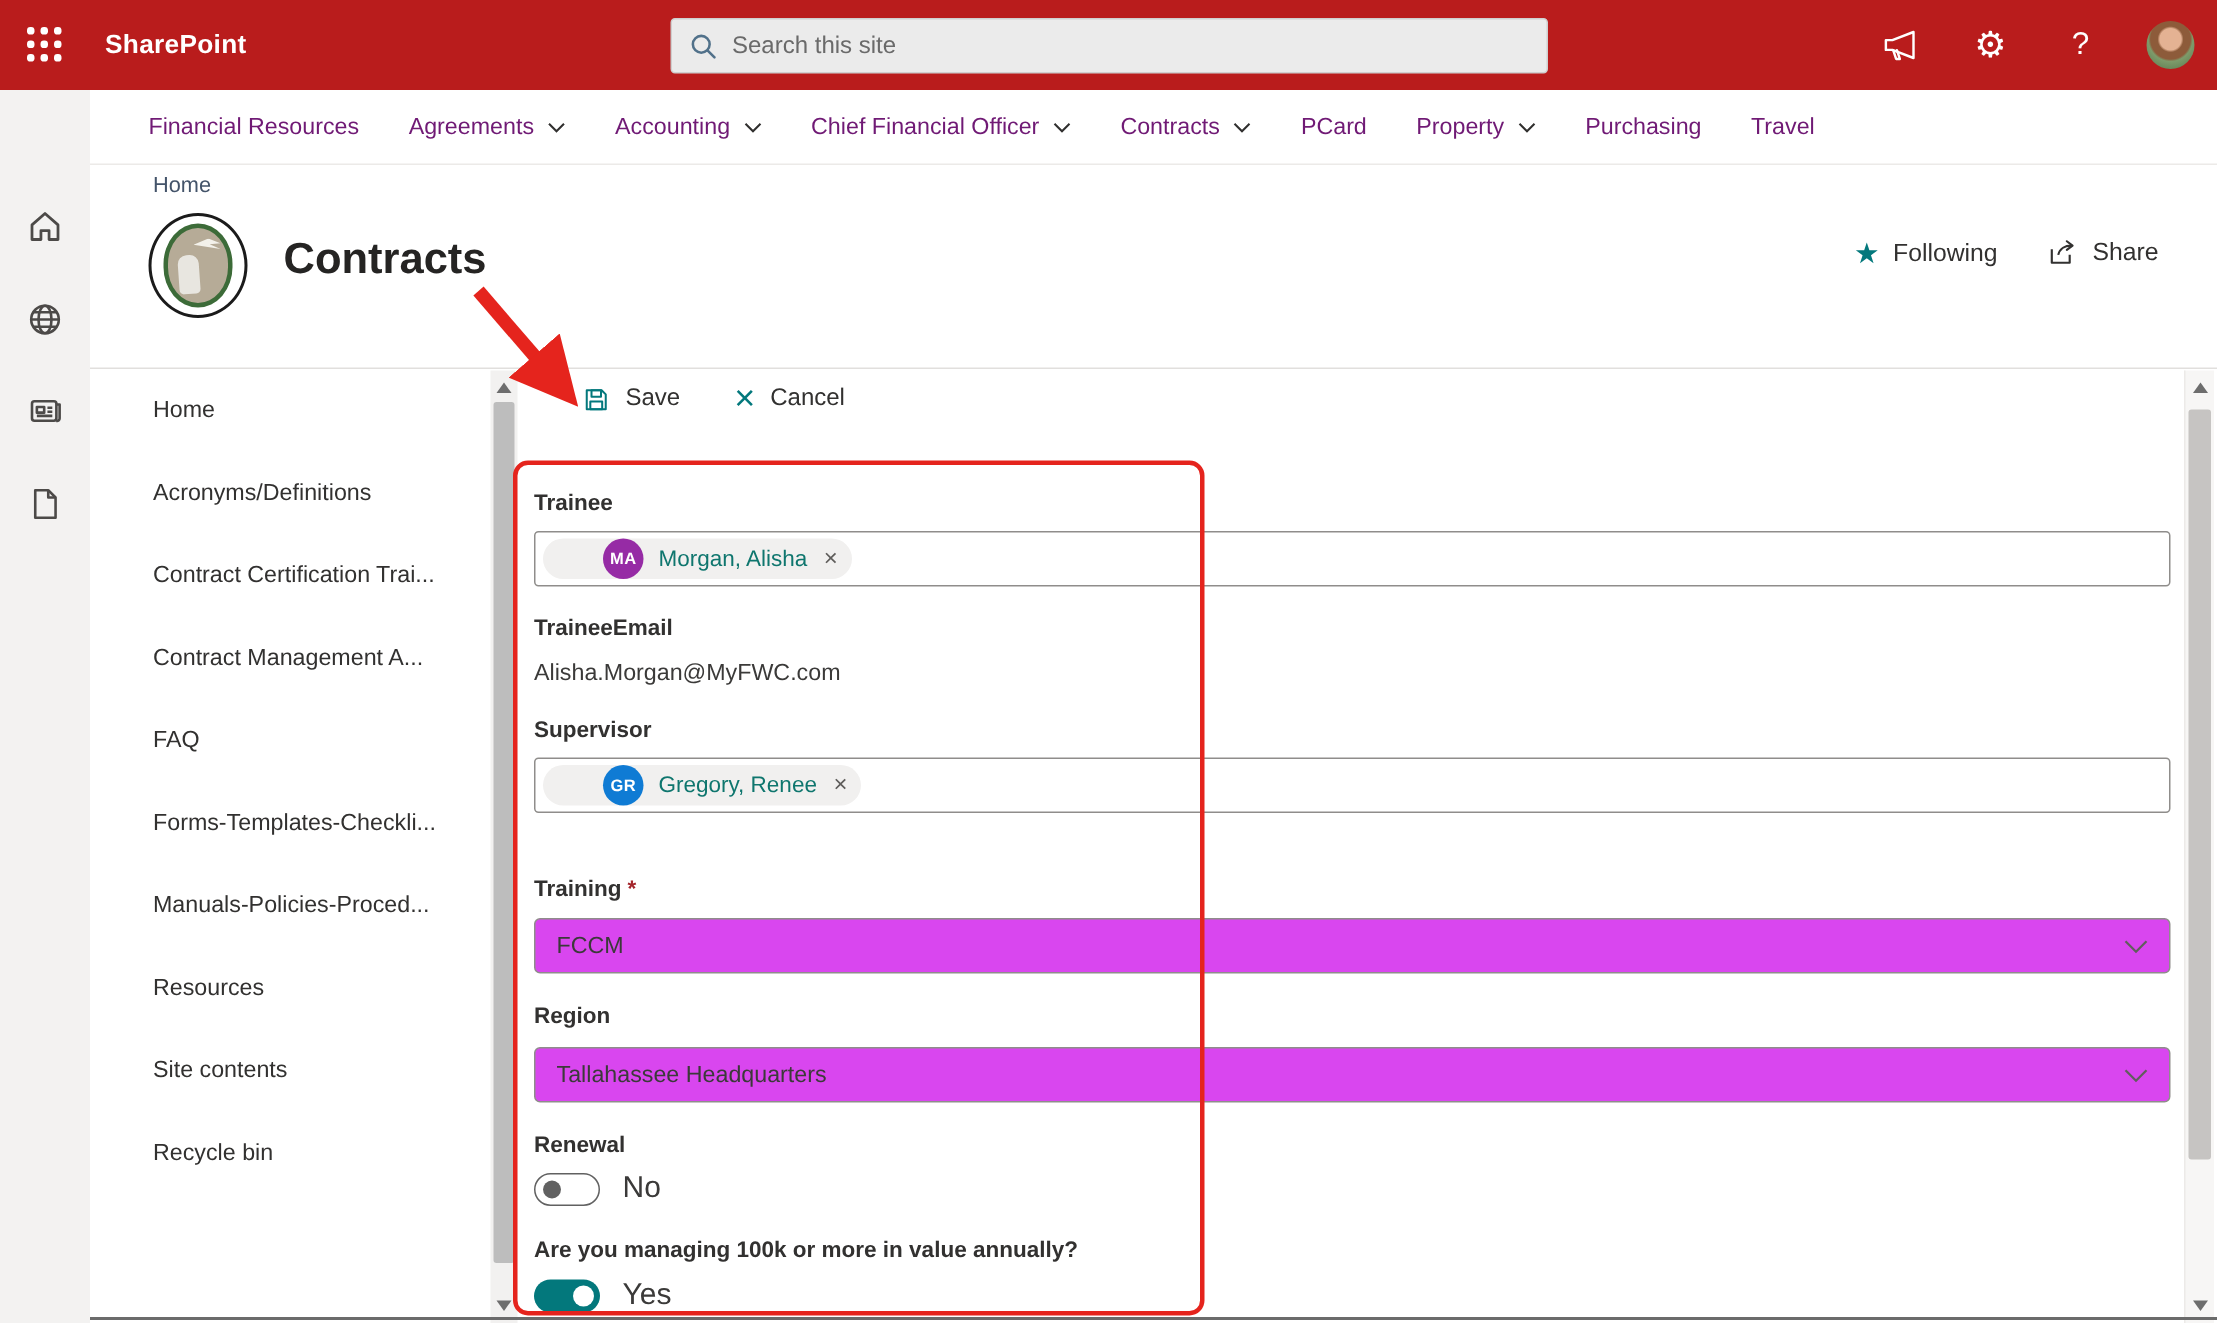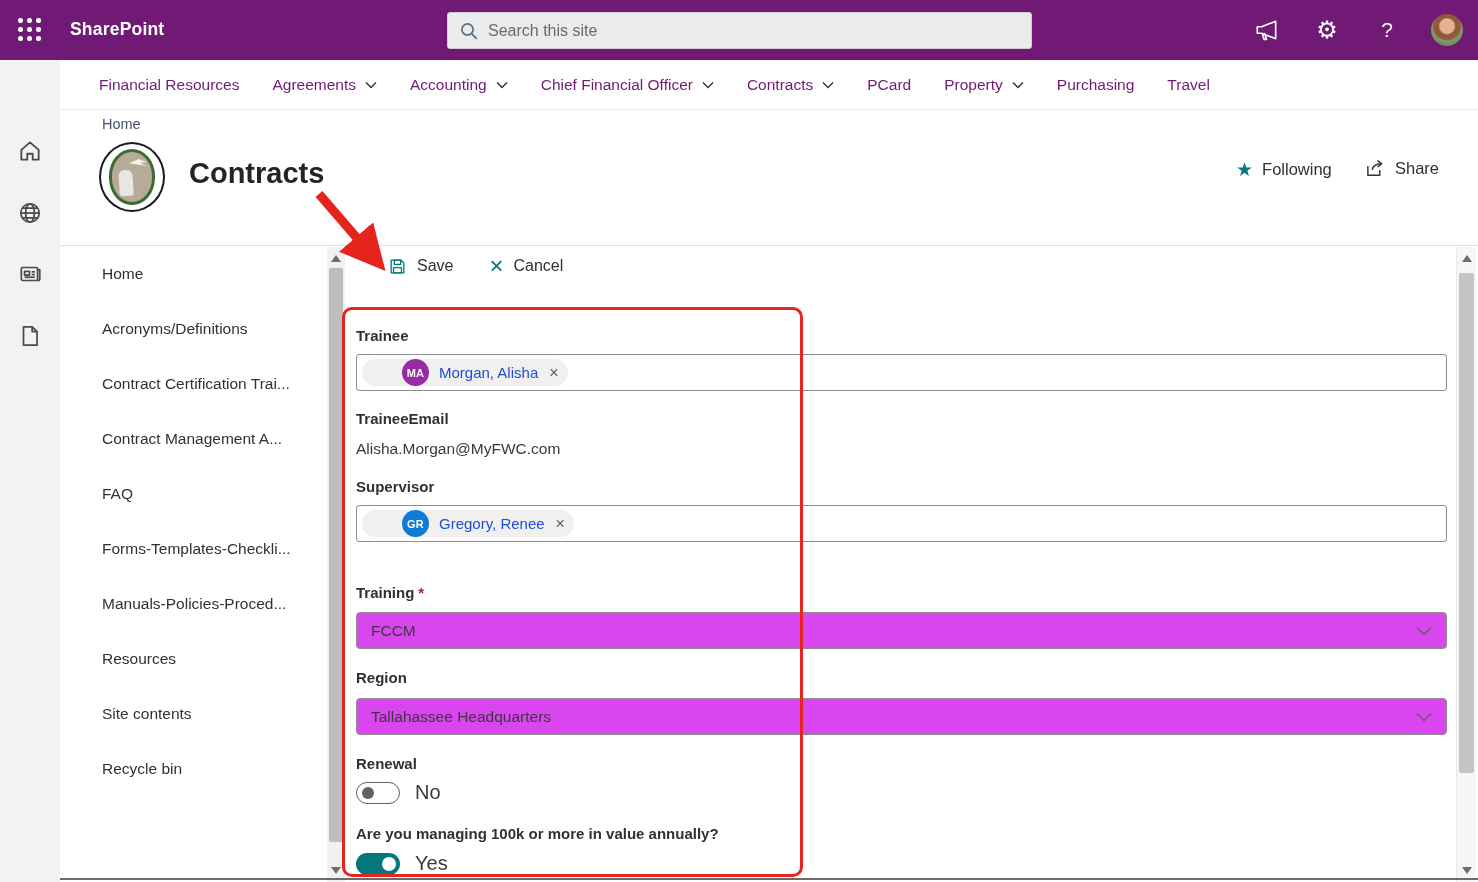--- a/index.html
+++ b/index.html
@@ -2,21 +2,21 @@
 <html><head>
 <meta charset="utf-8">
 <style>
   * { margin:0; padding:0; box-sizing:border-box; }
   html,body { width:1478px; height:882px; }
   body {
     font-family:"Liberation Sans", sans-serif;
     background:#fff; color:#323130; position:relative; overflow:hidden;
   }
   
-  .topbar { position:absolute; left:0; top:0; width:1478px; height:60px; background:#701a75; }
+  .topbar { position:absolute; left:0; top:0; width:1478px; height:60px; background:#b91c1c; }
   .waffle { position:absolute; left:18px; top:18px; width:26px; height:26px;
     display:grid; grid-template-columns:repeat(3,6px); grid-template-rows:repeat(3,6px); gap:3px; cursor:pointer; }
   .waffle i { width:4.5px; height:4.5px; border-radius:50%; background:#fff; }
   .brand { position:absolute; left:70px; top:19px; color:#fff; font-size:17.5px; font-weight:bold; letter-spacing:.2px; }
   .searchbox { position:absolute; left:447px; top:12px; width:585px; height:37px;
     background:#ebebeb; border:1px solid #cfcfcf; border-radius:3px; display:flex; align-items:center; padding:0 12px; }
   .searchbox svg { flex:0 0 auto; margin-right:10px; }
   .searchbox input { flex:1; border:none; outline:none; background:transparent; font-size:16px;
     font-family:"Liberation Sans",sans-serif; color:#444; }
   .searchbox input::placeholder { color:#6a6a6a; }
@@ -73,21 +73,21 @@
   .fvalue { position:absolute; left:356px; font-size:15.5px; color:#3b3a39; }
   .finput { position:absolute; left:356px; width:1091px; height:37px; background:#fff;
     border:1px solid #8f8d8b; border-radius:3px; display:flex; align-items:center; padding:0 5px; }
   .fselect { position:absolute; left:356px; width:1091px; height:37px; background:#d946ef;
     border:1px solid #8f8d8b; border-radius:4px; display:flex; align-items:center;
     padding:0 14px; font-size:15.5px; color:#3b3a39; cursor:pointer; }
   .fselect .chev { position:absolute; right:14px; }
   .pill { display:flex; align-items:center; height:27px; background:#f1f0ef; border-radius:14px; padding-right:9px; cursor:default; }
   .pill .pavatar { width:27px; height:27px; border-radius:50%; color:#fff; font-size:11px; font-weight:bold;
     display:flex; align-items:center; justify-content:center; letter-spacing:.3px;margin-left:40px; }
-  .pill .pname { font-size:15px; color:#1d4ed8; margin:0 11px 0 10px; }
+  .pill .pname { font-size:15px; color:#0f766e; margin:0 11px 0 10px; }
   .pill .px { color:#5f5d5b; font-size:16px; cursor:pointer; line-height:1; }
   .av-purple { background:#962ba5; }
   .av-blue { background:#0f7bd4; }
   .toggle-row { position:absolute; left:356px; display:flex; align-items:center; gap:15px; }
   .toggle { position:relative; width:44px; height:22px; border-radius:11px; cursor:pointer; }
   .toggle.off { background:#fff; border:1px solid #616161; }
   .toggle.off .knob { position:absolute; left:5px; top:4px; width:12px; height:12px; border-radius:50%; background:#616161; }
   .toggle.on { background:#03787c; }
   .toggle.on .knob { position:absolute; right:4px; top:4px; width:14px; height:14px; border-radius:50%; background:#fff; }
   .toggle-row .tval { font-size:20px; color:#3b3a39; }

